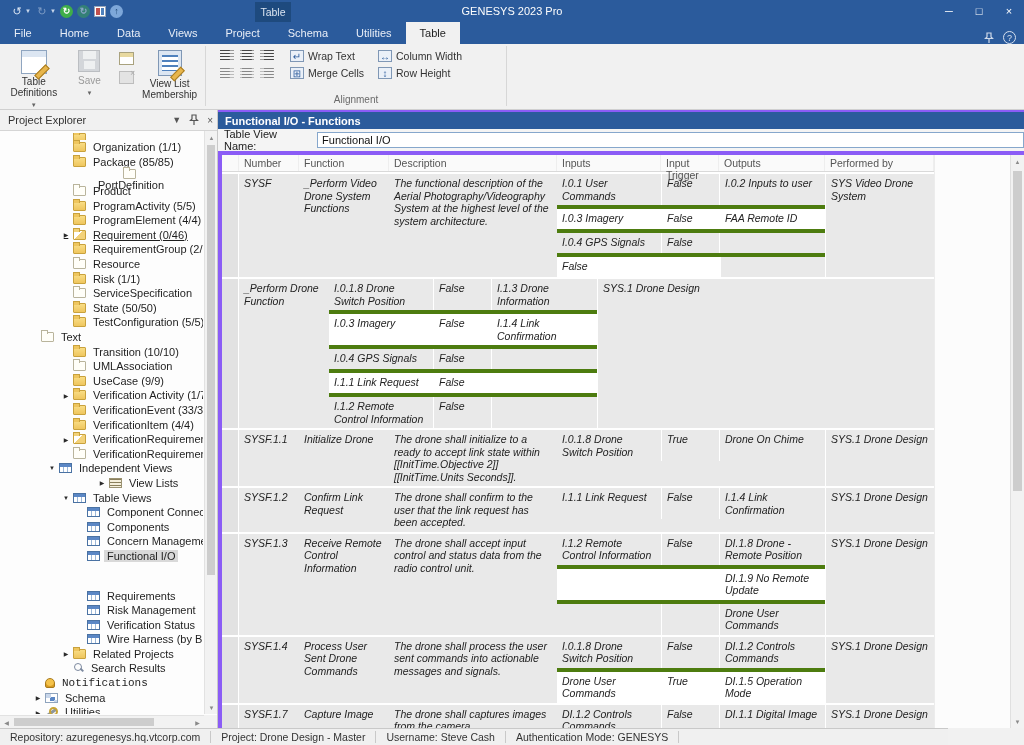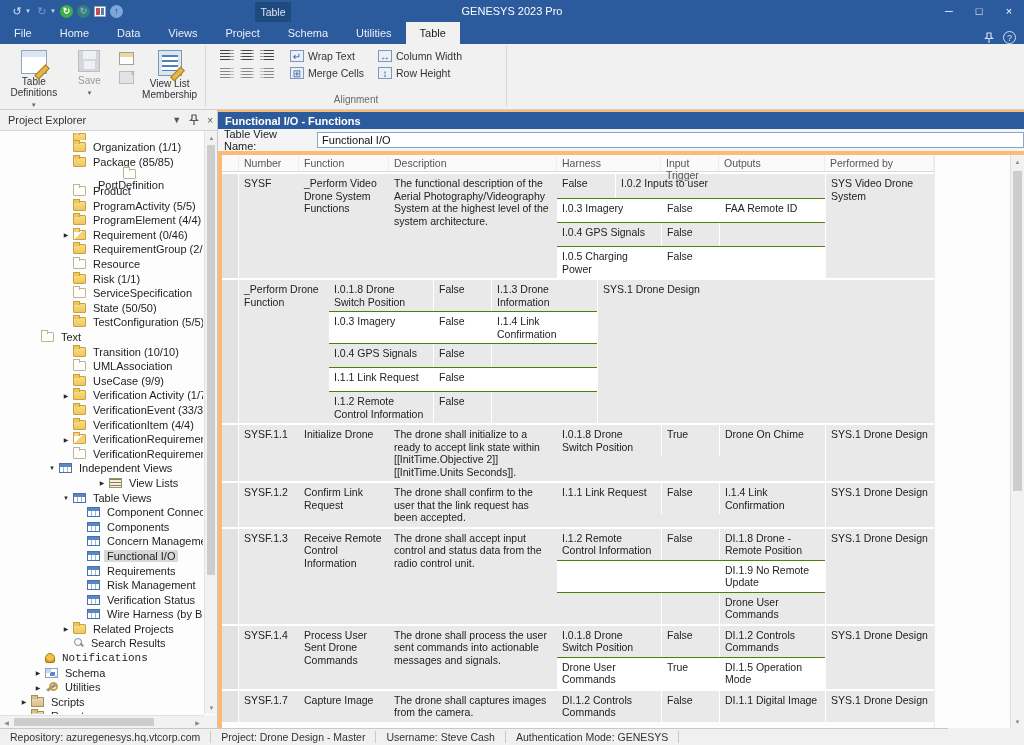--- a/index.html
+++ b/index.html
@@ -93,40 +93,40 @@
   .ic-wrench::after { content:''; position:absolute; right:0; top:0; width:5px; height:5px; border:2px solid #c8a435; border-radius:50%; }
   .ic-scripts { background:linear-gradient(#e9d9b8,#d9c08c); border:1px solid #a98e55; }
   .ic-scripts::before { content:''; position:absolute; top:-3px; left:-1px; width:5px; height:3px; background:#d9c08c; border:1px solid #a98e55; border-bottom:none; }
   .vscroll { position:absolute; right:0; top:0; width:13px; bottom:14px; background:#f2f2f2; border-left:1px solid #e2e2e2; }
   .hscroll { position:absolute; left:0; bottom:0; right:13px; height:13px; background:#f2f2f2; border-top:1px solid #e2e2e2; }
   .sarrow { position:absolute; color:#8a8a8a; font-size:6px; width:13px; height:13px; display:flex; align-items:center; justify-content:center; }
   .thumb { position:absolute; background:#cdcdcd; border-radius:0; }
   .corner { position:absolute; right:0; bottom:0; width:13px; height:13px; background:#f2f2f2; }
 
   
-  .main { position:absolute; left:218px; top:110px; right:0; bottom:17px; background:#fdba74; overflow:hidden; }
+  .main { position:absolute; left:218px; top:110px; right:0; bottom:17px; background:#8b5cf6; overflow:hidden; }
   .viewbar { position:absolute; left:0; top:2px; right:0; height:17px; background:#2b5b9c; color:#fff; font-size:11px; font-weight:bold; display:flex; align-items:center; padding-left:7px; }
   .namerow { position:absolute; left:0; top:19px; right:0; height:22px; display:flex; align-items:center; padding-left:6px; font-size:11px; color:#222; background:#f4f4f4; }
   .nameinput { margin-left:6px; width:718px; height:16px; border:1px solid #86a7cc; background:#fff; font-size:11px; font-family:"Liberation Sans",sans-serif; padding:0 4px; color:#111; }
   .tablewrap { position:absolute; left:4px; top:45px; width:712px; bottom:0; background:#fdfdfd; overflow:hidden; font-size:10.5px; }
   .thead { display:flex; height:17px; background:#fafafa; border-bottom:1px solid #d9d9d9; color:#555; }
   .th { padding:2px 5px; border-right:1px solid #eee; }
   .c-gutter { width:17px; flex:none; }
   .c-number { width:60px; flex:none; }
   .c-function { width:90px; flex:none; }
   .c-desc { width:168px; flex:none; }
   .c-in { width:104px; flex:none; }
   .c-trig { width:58px; flex:none; }
   .c-out { width:106px; flex:none; }
   .c-perf { width:109px; flex:none; }
-  .fn-row { display:flex; background:#e9e9e9; border-top:2px solid #fff; color:#222; line-height:12.5px; }
+  .fn-row { display:flex; background:#e9e9e9; border-top:2px solid #fff; color:#222; line-height:12.5px;font-style:italic; }
   .cell { padding:3px 5px; }
   .g { background:#e2e2e2; border-right:1px solid #fff; }
   .iob { display:flex; flex-direction:column; }
-  .io-sub { display:flex; min-height:24px; border-top:1px solid #4d7c0f; }
+  .io-sub { display:flex; min-height:24px; border-top:4px solid #4d7c0f; }
   .io-sub:first-child { border-top:none; }
   .io-sub .cell { border-left:1px solid #fff; }
   .io-sub .cell:first-child { border-left:none; }
   .wcell { background:#fff; }
   .perf { border-left:1px solid #fff; }
   .mainvscroll { position:absolute; right:0; top:45px; width:14px; bottom:0; background:#f2f2f2; border-left:1px solid #e0e0e0; }
   .rightgap { position:absolute; left:716px; top:45px; right:14px; bottom:0; background:#fcfcfc; border-left:1px solid #ececec; }
 
   
   .statusbar { position:absolute; left:0; bottom:0; width:948px; height:17px; background:#f0f0f0; border-top:1px solid #c9c9c9; display:flex; align-items:center; font-size:10.5px; color:#333; }
@@ -283,21 +283,21 @@
           <div class="tree-item" style="padding-left: 58px;">
             <span class="exp"></span>
             <span class="tico ic-folder"></span>
             <span class="lbl">ProgramActivity  (5/5)</span>
           </div>
           <div class="tree-item" style="padding-left: 58px;">
             <span class="exp"></span>
             <span class="tico ic-folder"></span>
             <span class="lbl">ProgramElement  (4/4)</span>
           </div>
-          <div class="tree-item" style="padding-left: 58px;">
+          <div class="tree-item" style="padding-left: 58px; text-decoration: underline;">
             <span class="exp">▶</span>
             <span class="tico ic-folder-partial"></span>
             <span class="lbl">Requirement  (0/46)</span>
           </div>
           <div class="tree-item" style="padding-left: 58px;">
             <span class="exp"></span>
             <span class="tico ic-folder"></span>
             <span class="lbl">RequirementGroup  (2/2)</span>
           </div>
           <div class="tree-item" style="padding-left: 58px;">
@@ -398,21 +398,21 @@
           <div class="tree-item" style="padding-left: 72px;">
             <span class="exp"></span>
             <span class="tico ic-table"></span>
             <span class="lbl">Concern Management</span>
           </div>
           <div class="tree-item selected" style="padding-left: 72px;">
             <span class="exp"></span>
             <span class="tico ic-table"></span>
             <span class="lbl">Functional I/O</span>
           </div>
-          <div class="tree-item" style="padding-left: 72px;">
+          <div class="tree-item" style="padding-left: 72px; margin-top: 25px;">
             <span class="exp"></span>
             <span class="tico ic-table"></span>
             <span class="lbl">Requirements</span>
           </div>
           <div class="tree-item" style="padding-left: 72px;">
             <span class="exp"></span>
             <span class="tico ic-table"></span>
             <span class="lbl">Risk Management</span>
           </div>
           <div class="tree-item" style="padding-left: 72px;">
@@ -480,48 +480,48 @@
     <div class="namerow">
       <span>Table View Name:</span>
       <input class="nameinput" value="Functional I/O" style="">
     </div>
     <div class="tablewrap">
       <div class="thead" id="thead">
           <div class="th c-gutter"></div>
           <div class="th c-number">Number</div>
           <div class="th c-function">Function</div>
           <div class="th c-desc">Description</div>
-          <div class="th c-in">Harness</div>
+          <div class="th c-in">Inputs</div>
           <div class="th c-trig">Input Trigger</div>
           <div class="th c-out">Outputs</div>
           <div class="th c-perf">Performed by</div>
         </div>
       <div id="tbody">
           <div class="fn-row">
             <div class="cell c-gutter g"></div>
             <div class="cell c-number">SYSF</div>
             <div class="cell c-function">_Perform Video Drone System Functions</div>
             <div class="cell c-desc">The functional description of the  Aerial Photography/Videography System at the highest level of the system architecture.</div>
             <div class="iob">
               <div class="io-sub">
+                <div class="cell c-in">I.0.1 User Commands</div>
                 <div class="cell c-trig">False</div>
                 <div class="cell c-out">I.0.2 Inputs to user</div>
               </div>
               <div class="io-sub">
                 <div class="cell c-in wcell">I.0.3 Imagery</div>
                 <div class="cell c-trig wcell">False</div>
                 <div class="cell c-out wcell">FAA Remote ID</div>
               </div>
               <div class="io-sub">
                 <div class="cell c-in">I.0.4 GPS Signals</div>
                 <div class="cell c-trig">False</div>
                 <div class="cell c-out"></div>
               </div>
               <div class="io-sub">
-                <div class="cell c-in wcell">I.0.5 Charging Power</div>
                 <div class="cell c-trig wcell">False</div>
                 <div class="cell c-out wcell"></div>
               </div>
             </div>
             <div class="cell c-perf perf">SYS Video Drone System</div>
           </div>
           <div class="fn-row">
             <div class="cell c-gutter g"></div>
             <div class="cell c-function">_Perform Drone Function</div>
             <div class="iob">

